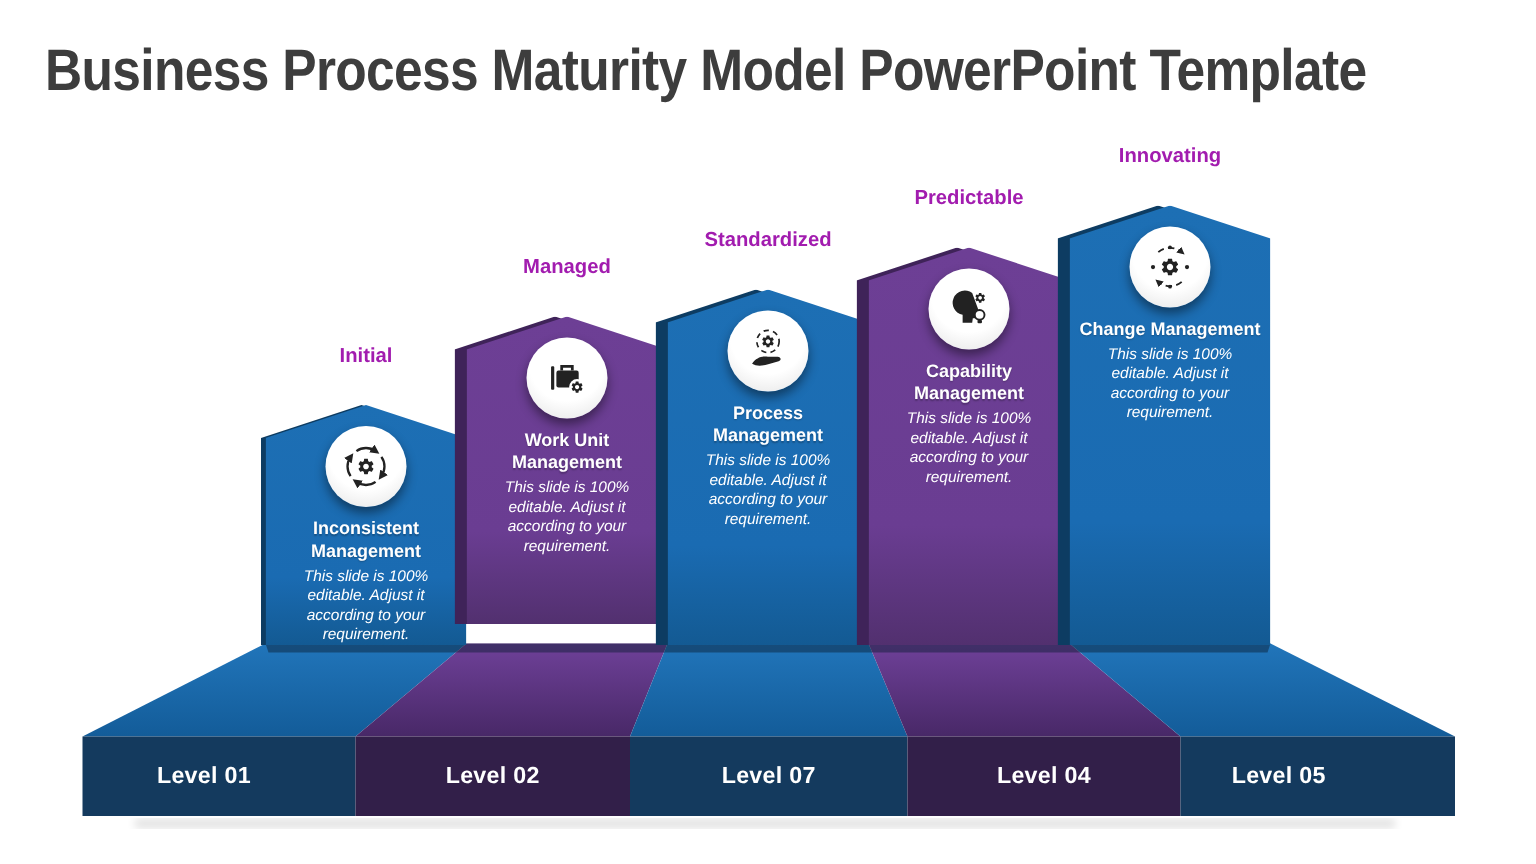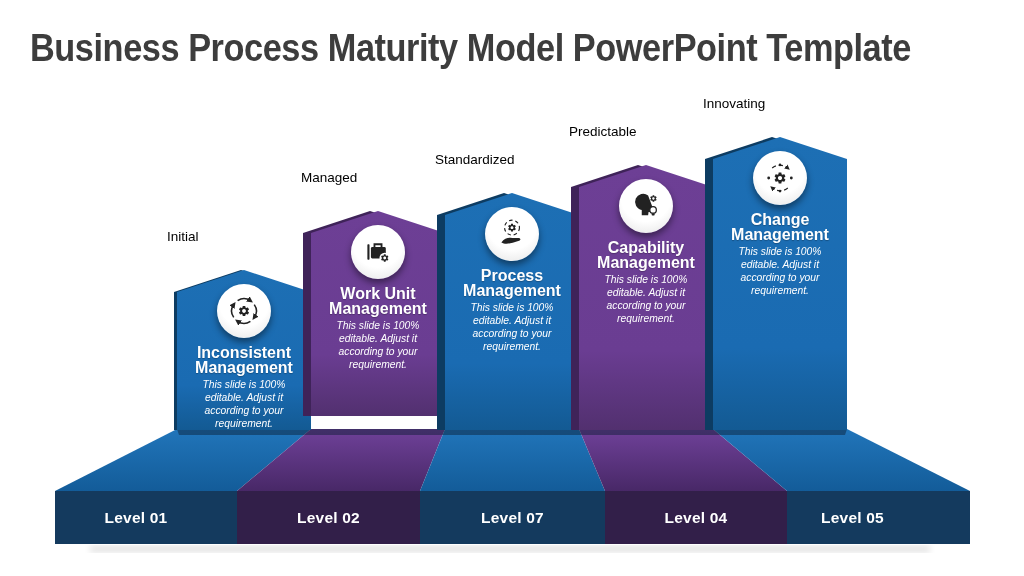--- a/index.html
+++ b/index.html
@@ -37,36 +37,36 @@
     clip-path:polygon(50% 0, 100% 22px, 100% 100%, 0 100%, 0 22px);
   }
   .bevel{transform:translateX(-8px);}
   .c1 .bevel{transform:translateX(-3px);}
   .blue  .bevel{background:#0d3c62;}
   .purple .bevel{background:#3f2359;}
   .blue  .face{background:linear-gradient(180deg,#1d6fb4 0%,#1a6bb2 72%,#135a93 100%);}
   .purple .face{background:linear-gradient(180deg,#6d3f95 0%,#6a3d92 70%,#52306f 100%);}
   .maturity-label{
     position:absolute;top:-41px;left:-10px;right:-10px;height:24px;
-    text-align:left;font-weight:normal;font-size:13.5px;color:#000000;
+    text-align:center;font-weight:bold;font-size:13.5px;color:#a21caf;
   }
   .content{
     position:absolute;top:14px;left:6px;right:6px;
     display:flex;flex-direction:column;align-items:center;text-align:center;
     color:#ffffff;
   }
   .icon-circle{
     width:54px;height:54px;border-radius:50%;
     background:radial-gradient(circle at 50% 32%,#ffffff 55%,#efefef 80%,#d6d6d6 100%);
     box-shadow:0 4px 7px rgba(0,0,0,.45);
     display:flex;align-items:center;justify-content:center;flex:0 0 auto;
   }
   .icon-circle svg{width:34px;height:34px;display:block;}
   .stage-title{
-    margin-top:7px;font-weight:bold;font-size:16px;line-height:15px;
+    margin-top:7px;font-weight:bold;font-size:12px;line-height:15px;
     text-shadow:0 1px 1px rgba(0,0,0,.25);
   }
   .stage-desc{
     margin-top:3px;font-style:italic;font-size:10.3px;line-height:13px;
     max-width:118px;
   }
   .hidden-defs{position:absolute;width:0;height:0;overflow:hidden;}
 </style>
 </head>
 <body>

